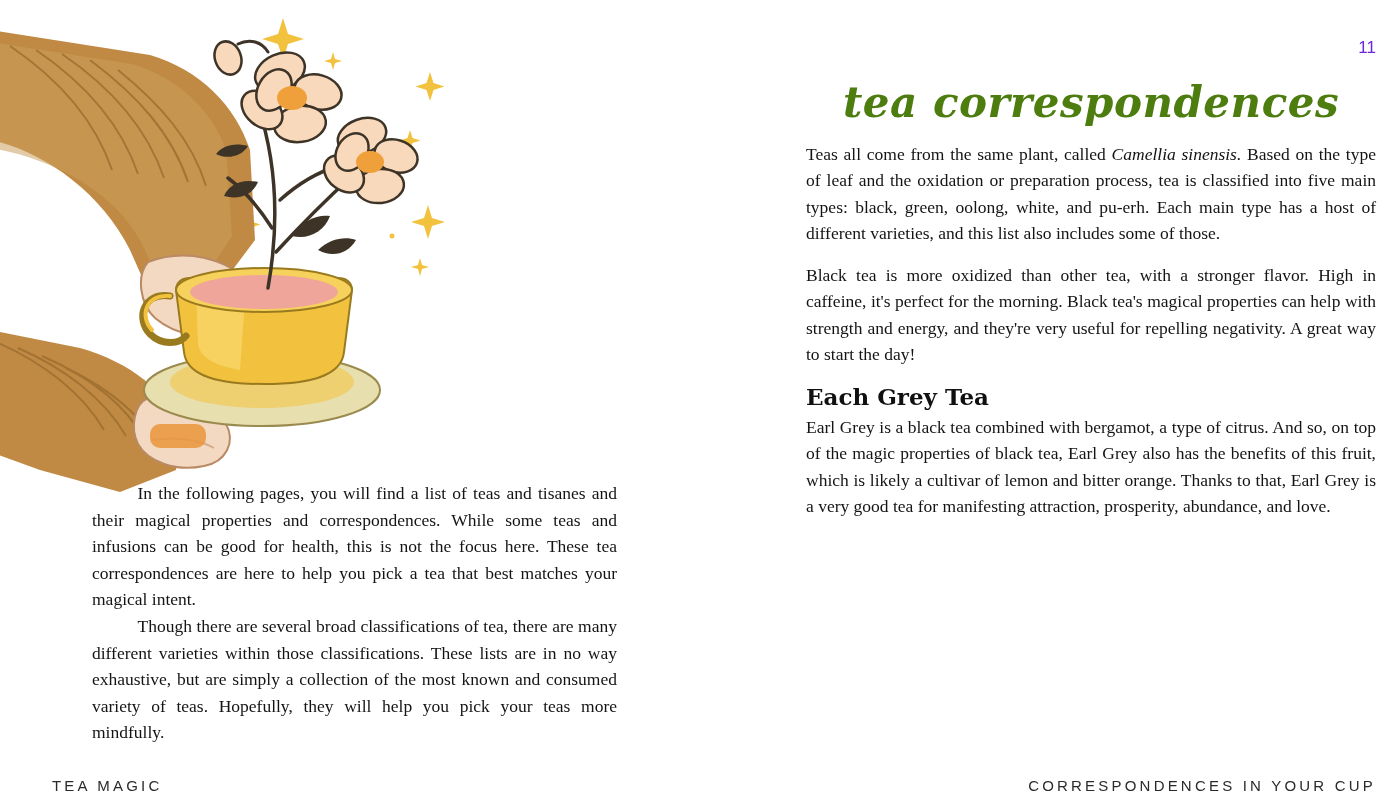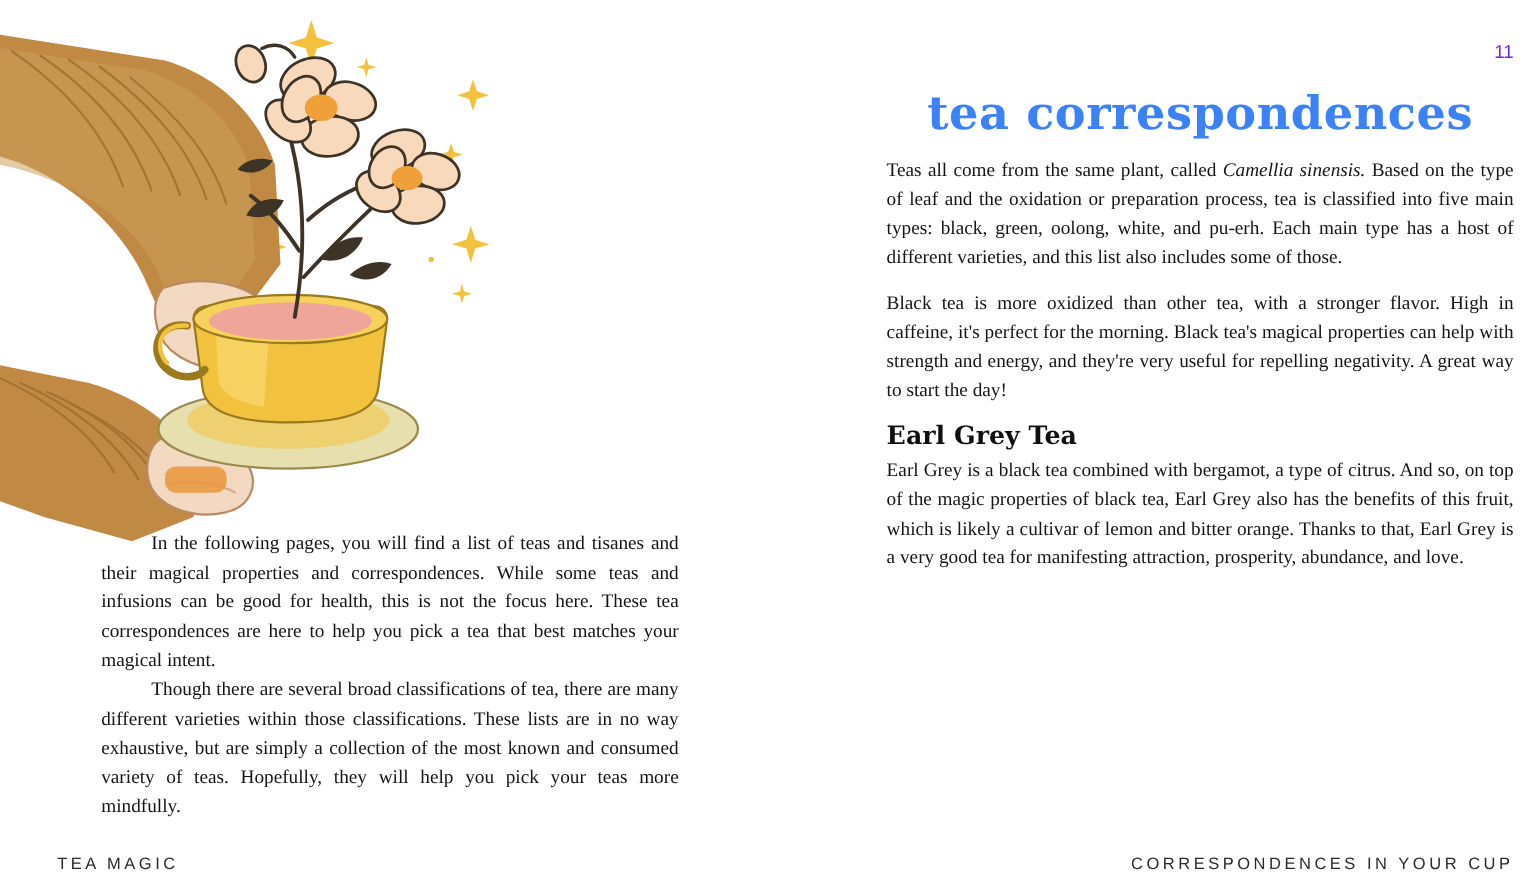--- a/index.html
+++ b/index.html
@@ -54,21 +54,22 @@
     top: 78px;
     width: 570px;
   }
   .chapter-title {
     font-family: "DejaVu Serif", serif;
     font-weight: 700;
     font-size: 42px;
     letter-spacing: 0.5px;
     text-align: center;
     margin: 0 0 14px 0;
-    color: #3b82f6;
+    color: #4d7c0f;
+    font-style: italic;
   }
   .body-text {
     font-size: 17.5px;
     line-height: 1.50;
     text-align: justify;
     margin: 0 0 16px 0;
     color: #141414;
   }
   .section-head {
     font-family: "DejaVu Serif", serif;
@@ -220,21 +221,21 @@
     <p class="indent">Though there are several broad classifications of tea, there are many different varieties within those classifications. These lists are in no way exhaustive, but are simply a collection of the most known and consumed variety of teas. Hopefully, they will help you pick your teas more mindfully.</p>
   </div>
 
   <div class="right-col">
     <h1 class="chapter-title">tea correspondences</h1>
 
     <p class="body-text"><span>Teas all come from the same plant, called </span><em>Camellia sinensis.</em><span> Based on the type of leaf and the oxidation or preparation process, tea is classified into five main types: black, green, oolong, white, and pu-erh. Each main type has a host of different varieties, and this list also includes some of those.</span></p>
 
     <p class="body-text">Black tea is more oxidized than other tea, with a stronger flavor. High in caffeine, it's perfect for the morning. Black tea's magical properties can help with strength and energy, and they're very useful for repelling negativity. A great way to start the day!</p>
 
-    <h2 class="section-head">Earl Grey Tea</h2>
+    <h2 class="section-head">Each Grey Tea</h2>
     <p class="body-text">Earl Grey is a black tea combined with bergamot, a type of citrus. And so, on top of the magic properties of black tea, Earl Grey also has the benefits of this fruit, which is likely a cultivar of lemon and bitter orange. Thanks to that, Earl Grey is a very good tea for manifesting attraction, prosperity, abundance, and love.</p>
 
   </div>
 
   <div class="running-foot foot-left">TEA MAGIC</div>
   <div class="running-foot foot-right">CORRESPONDENCES IN YOUR CUP</div>
 
 </div>
 
 </body></html>

